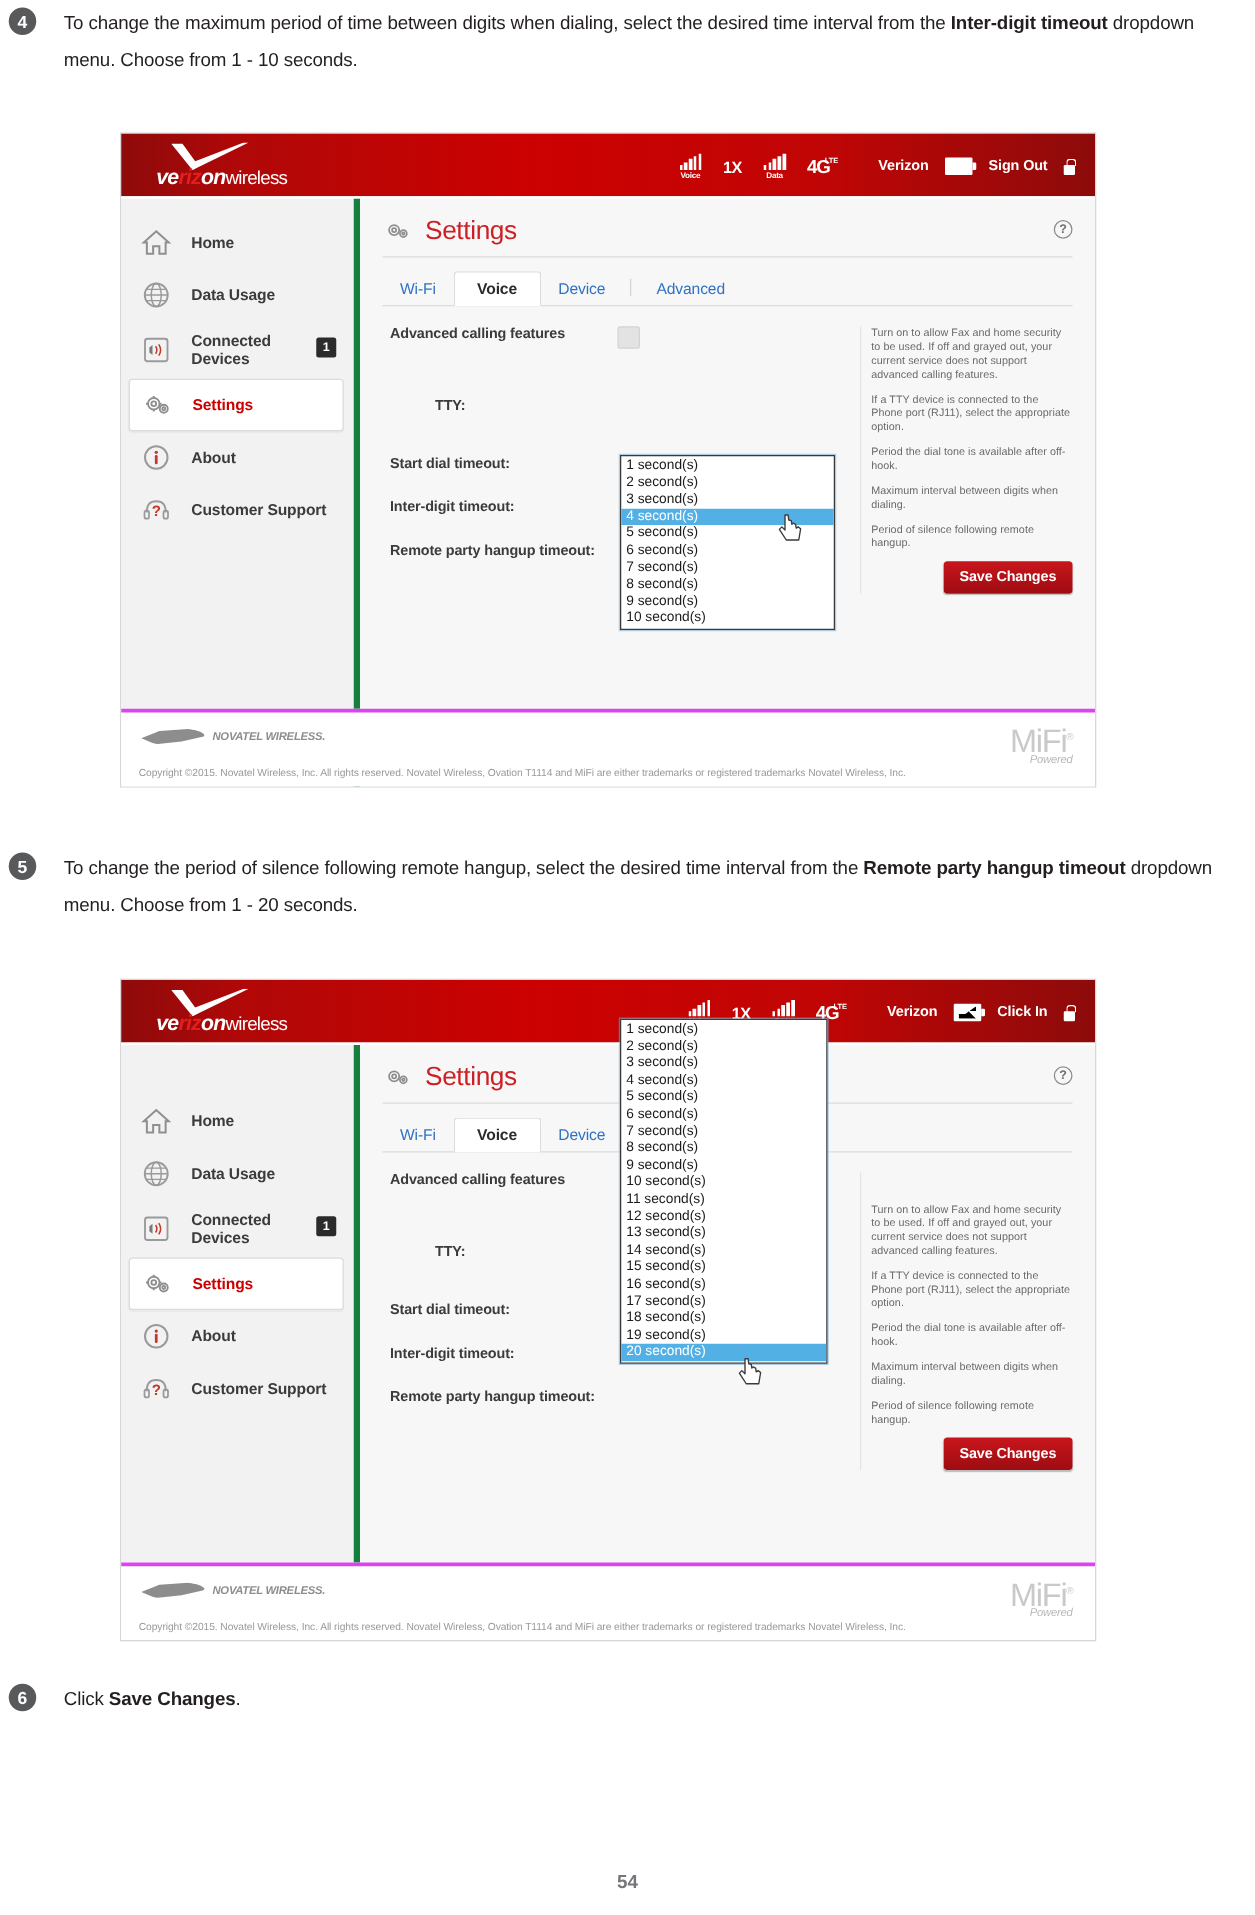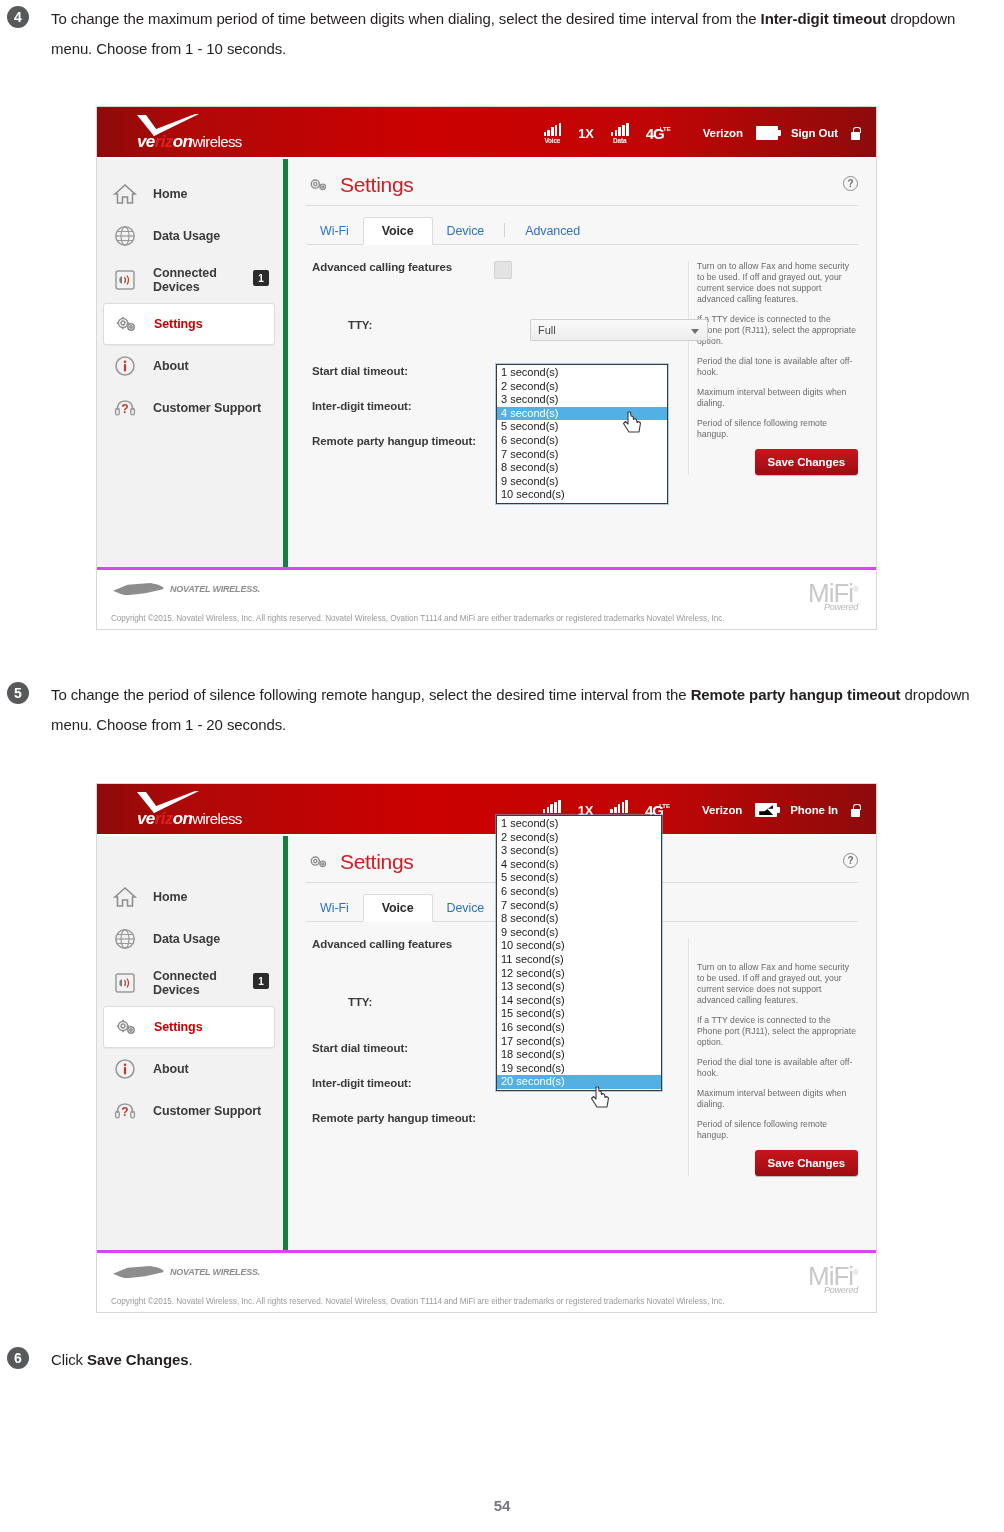--- a/index.html
+++ b/index.html
@@ -50,21 +50,21 @@
     display: flex; align-items: center;
     position: relative;
     border-bottom: 2px solid #ffffff;
   }
   .vz-logo { margin-left: 22px; position: relative; width: 180px; height: 36px; }
   .vz-check {
     position: absolute; left: 18px; top: 0px;
     width: 62px; height: 22px;
   }
   .vz-wordmark {
-    position: absolute; left: 18px; top: 18px;
+    position: absolute; left: 6px; top: 18px;
     font-size: 17px; font-weight: bold; font-style: italic;
     color: #ffffff; letter-spacing: -0.6px;
     font-family: "Liberation Sans", sans-serif;
   }
   .vz-wordmark .riz { color: #e02020; }
   .vz-wordmark .wl { font-weight: normal; font-style: normal; font-size: 15px; }
 
   .hdr-right {
     position: absolute; right: 16px; top: 0; height: 52px;
     display: flex; align-items: center; gap: 13px;
@@ -435,26 +435,20 @@
             </div>
           <div class="row-rph">
               <div class="f-label">Remote party hangup timeout:</div>
             </div>
         </div>
 
         <div class="col-fields">
           <div class="row-acf">
               <div class="toggle-off"></div>
             </div>
-          <div class="row-tty">
-            <div class="select-box">
-              <span>Full</span>
-              <span class="caret"></span>
-            </div>
-          </div>
 
           <div class="dropdown" id="dd1" style="left:2px; top:103px; width:172px;">
               <div class="dd-item">1 second(s)</div>
               <div class="dd-item">2 second(s)</div>
               <div class="dd-item">3 second(s)</div>
               <div class="dd-item sel">4 second(s)</div>
               <div class="dd-item">5 second(s)</div>
               <div class="dd-item">6 second(s)</div>
               <div class="dd-item">7 second(s)</div>
               <div class="dd-item">8 second(s)</div>
@@ -528,21 +522,21 @@
             <i></i>
             <i></i>
             <i></i>
             <i></i>
           </div>
         <div class="sig-lab">Data</div>
       </div>
       <div class="lte-tag"><span>4G</span><sup>LTE</sup></div>
       <div class="carrier" style="margin-left:26px">Verizon</div>
       <div class="batt charging"></div>
-      <div class="signlink">Phone In</div>
+      <div class="signlink">Click In</div>
       <div class="lock-ic"></div>
     </div>
   </div>
 
   <div class="vz-body">
 
     <div class="vz-side" style="padding-top:40px">
       <div class="nav-item">
         <svg class="nic" viewBox="0 0 28 28">
           <path d="M4 14 L14 5 L24 14 L21.5 14 L21.5 23 L16.5 23 L16.5 17 L11.5 17 L11.5 23 L6.5 23 L6.5 14 Z" fill="none" stroke="#8f8f8f" stroke-width="1.6"></path>

